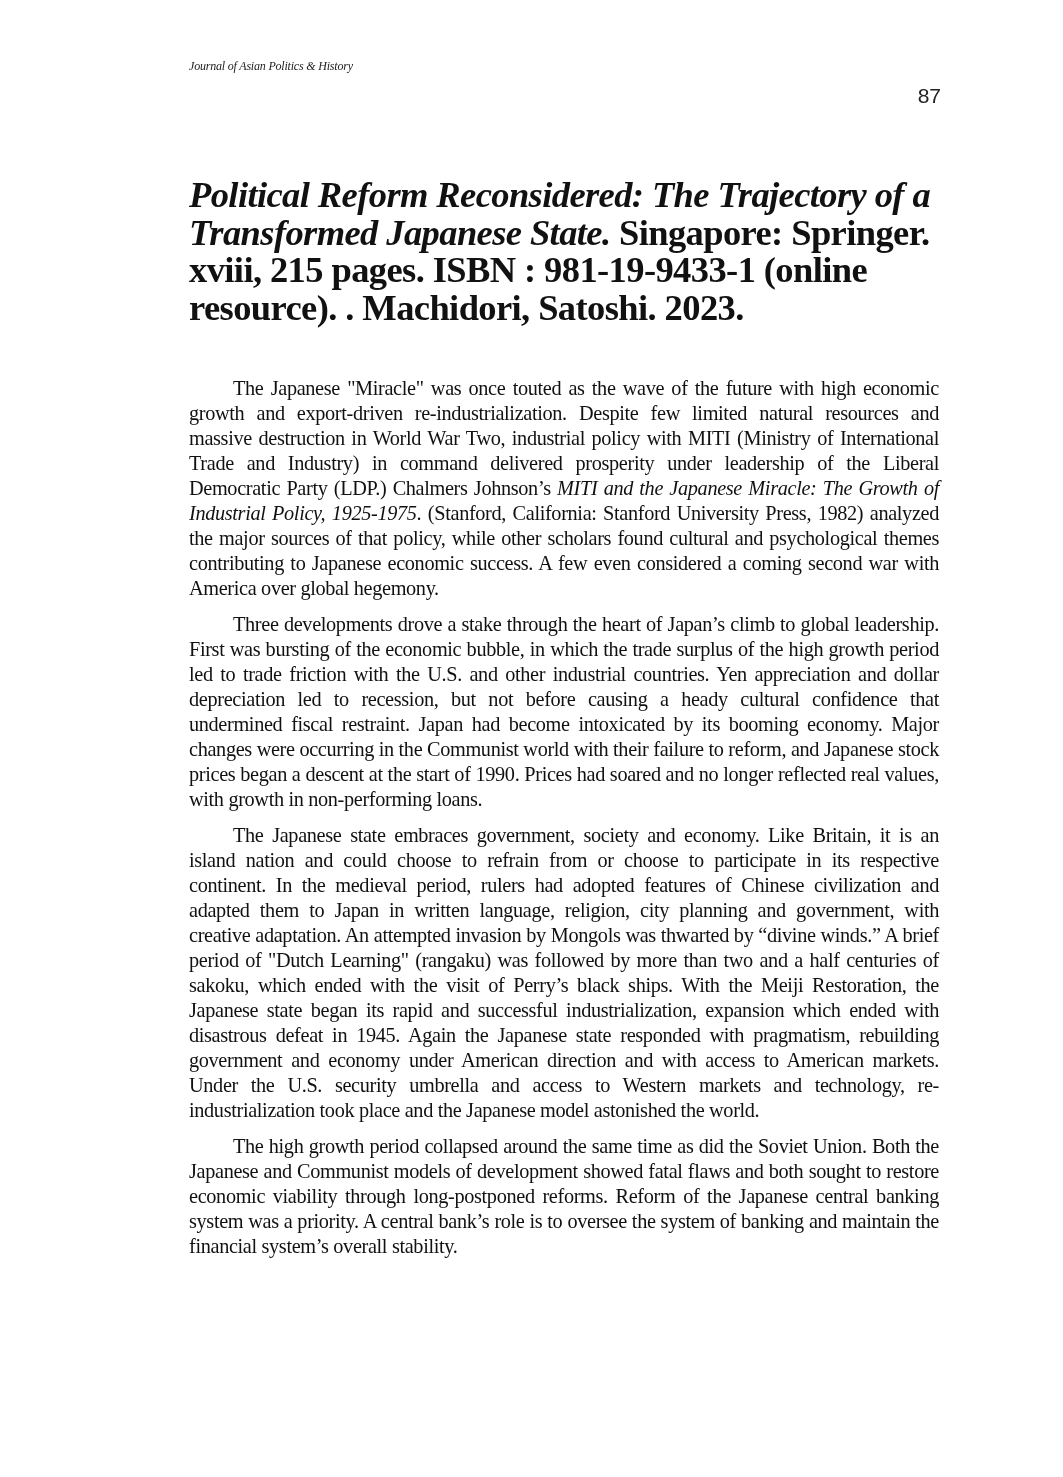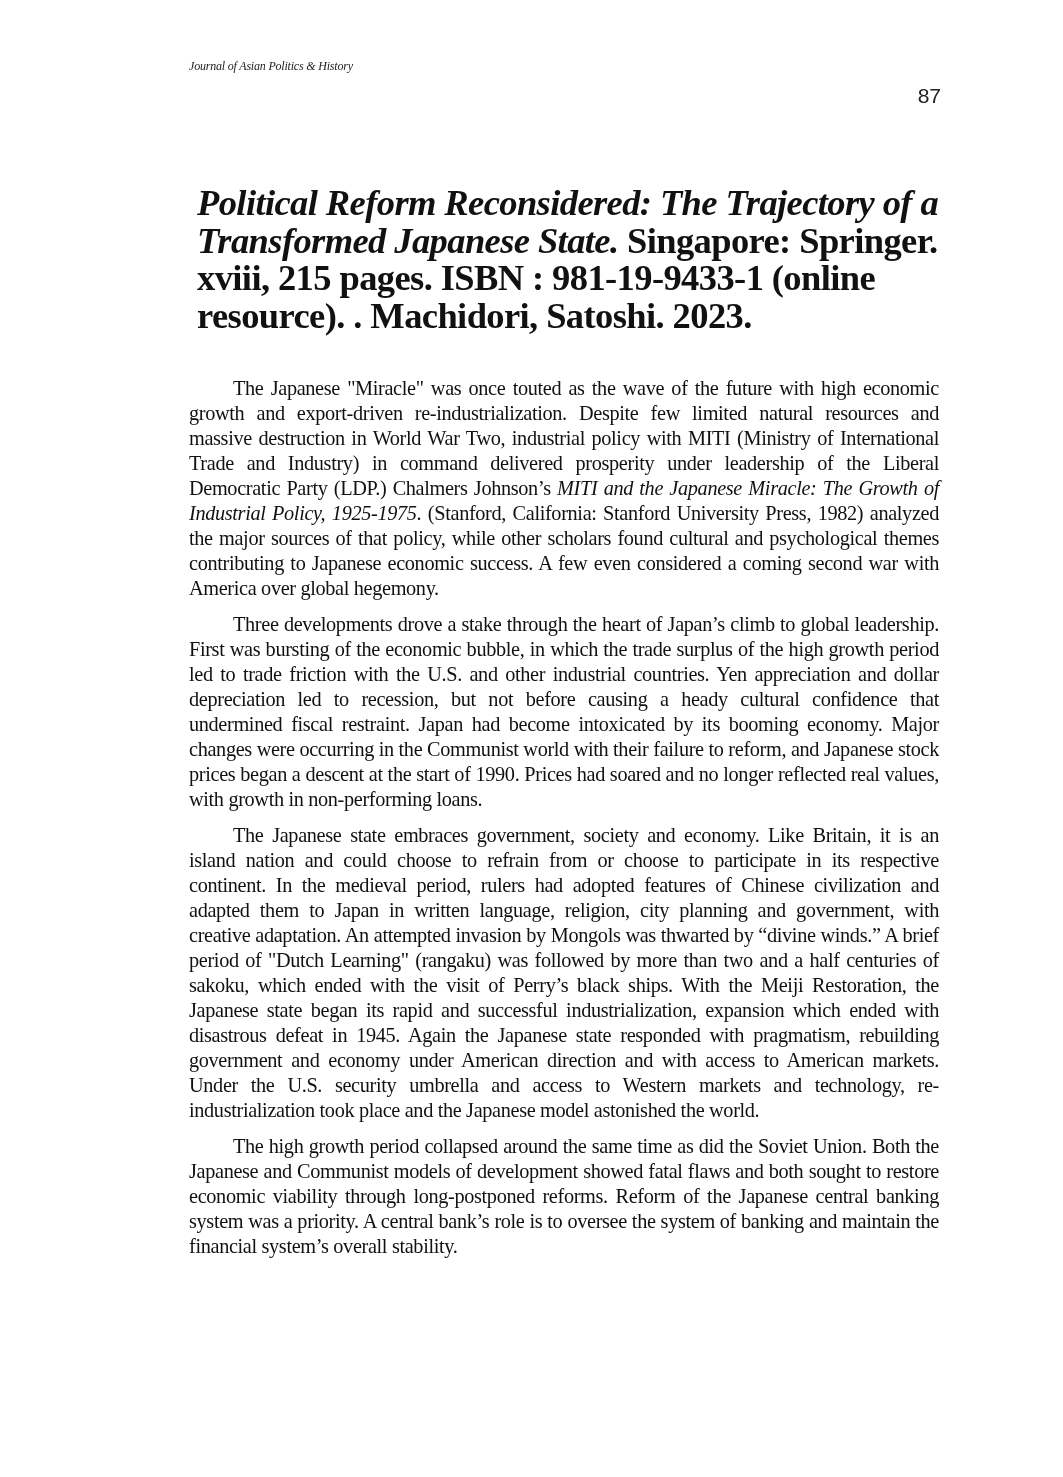--- a/index.html
+++ b/index.html
@@ -76,21 +76,21 @@
   </style>
 </head>
 <body>
 
 <div class="page">
 
   <div class="running-head">Journal of Asian Politics &amp; History</div>
 
   <div class="page-number">87</div>
 
-  <h1 class="title-block" style="margin:8px;">
+  <h1 class="title-block" style="margin:0;">
     <span class="it">Political Reform Reconsidered: The Trajectory of a Transformed Japanese State.</span><span> Singapore: Springer. xviii, 215 pages. ISBN : 981-19-9433-1 (online resource). . Machidori, Satoshi. 2023.</span>
   </h1>
 
   <div class="body-text">
     <p><span>The Japanese "Miracle" was once touted as the wave of the future with high economic growth and export-driven re-industrialization. Despite few limited natural resources and massive destruction in World War Two, industrial policy with MITI (Ministry of International Trade and Industry) in command delivered prosperity under leadership of the Liberal Democratic Party (LDP.) Chalmers Johnson’s </span><span class="it">MITI and the Japanese Miracle: The Growth of Industrial Policy, 1925-1975</span><span>. (Stanford, California: Stanford University Press, 1982) analyzed the major sources of that policy, while other scholars found cultural and psychological themes contributing to Japanese economic success. A few even considered a coming second war with America over global hegemony.</span></p>
     <p>Three developments drove a stake through the heart of Japan’s climb to global leadership. First was bursting of the economic bubble, in which the trade surplus of the high growth period led to trade friction with the U.S. and other industrial countries. Yen appreciation and dollar depreciation led to recession, but not before causing a heady cultural confidence that undermined fiscal restraint. Japan had become intoxicated by its booming economy. Major changes were occurring in the Communist world with their failure to reform, and Japanese stock prices began a descent at the start of 1990. Prices had soared and no longer reflected real values, with growth in non-performing loans.</p>
     <p>The Japanese state embraces government, society and economy. Like Britain, it is an island nation and could choose to refrain from or choose to participate in its respective continent. In the medieval period, rulers had adopted features of Chinese civilization and adapted them to Japan in written language, religion, city planning and government, with creative adaptation. An attempted invasion by Mongols was thwarted by “divine winds.” A brief period of "Dutch Learning" (rangaku) was followed by more than two and a half centuries of sakoku, which ended with the visit of Perry’s black ships. With the Meiji Restoration, the Japanese state began its rapid and successful industrialization, expansion which ended with disastrous defeat in 1945. Again the Japanese state responded with pragmatism, rebuilding government and economy under American direction and with access to American markets. Under the U.S. security umbrella and access to Western markets and technology, re-industrialization took place and the Japanese model astonished the world.</p>
     <p>The high growth period collapsed around the same time as did the Soviet Union. Both the Japanese and Communist models of development showed fatal flaws and both sought to restore economic viability through long-postponed reforms. Reform of the Japanese central banking system was a priority. A central bank’s role is to oversee the system of banking and maintain the financial system’s overall stability.</p>
   </div>
 

